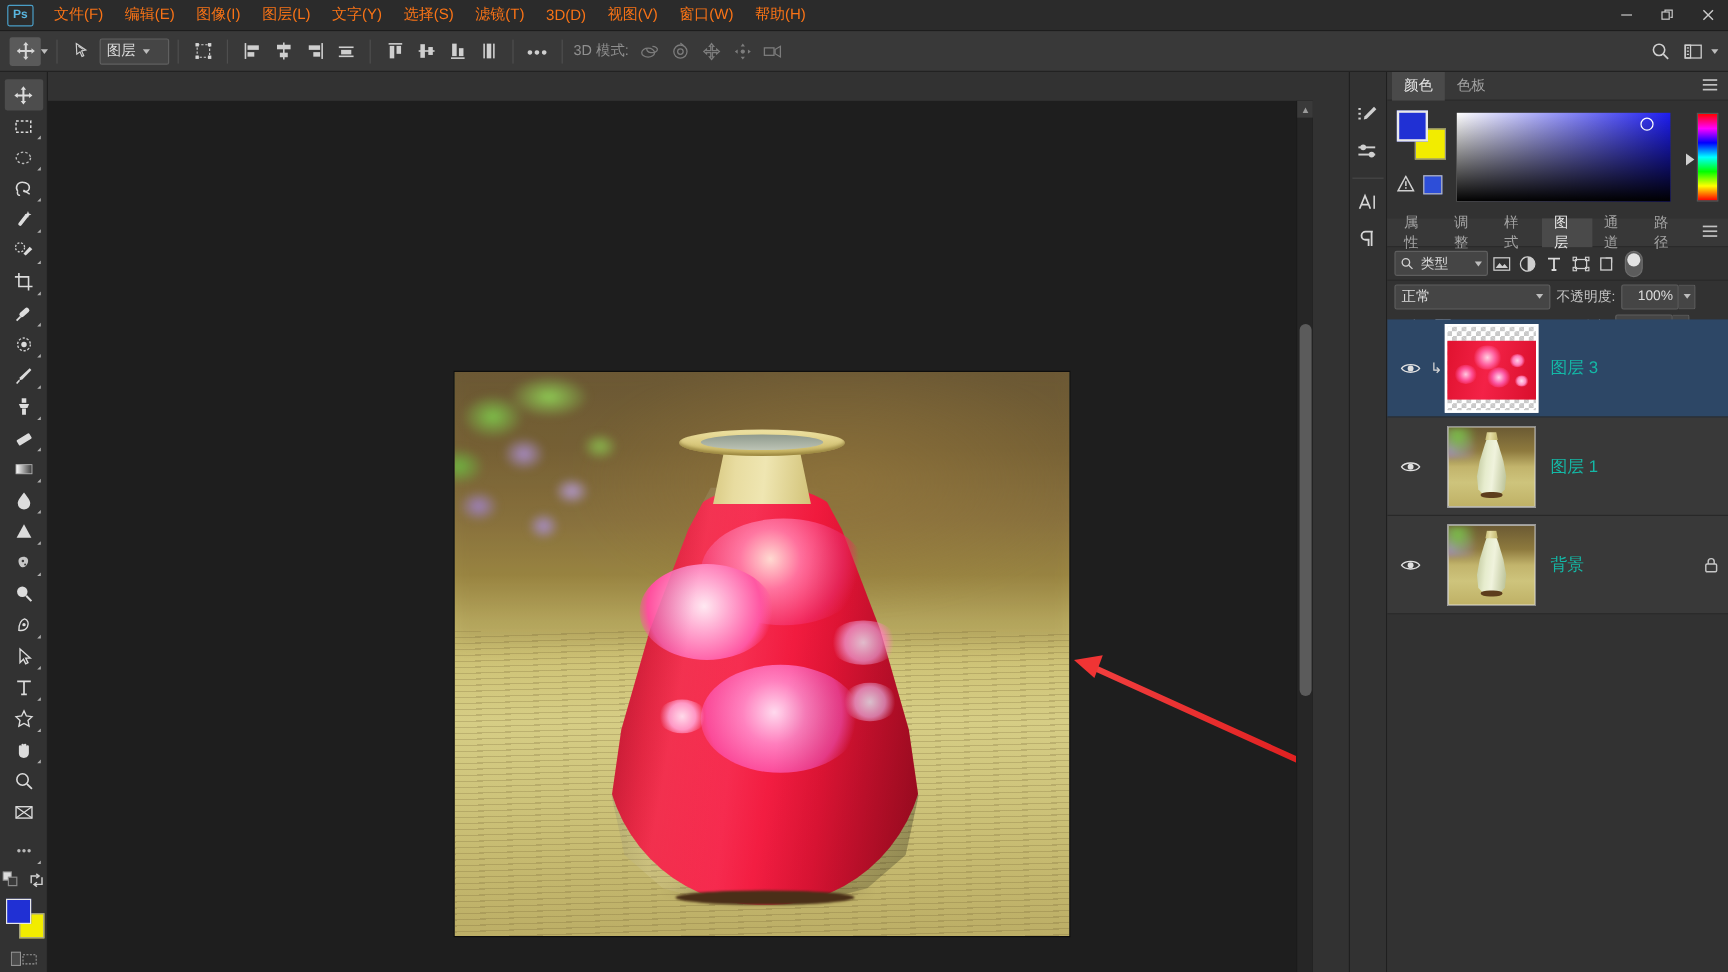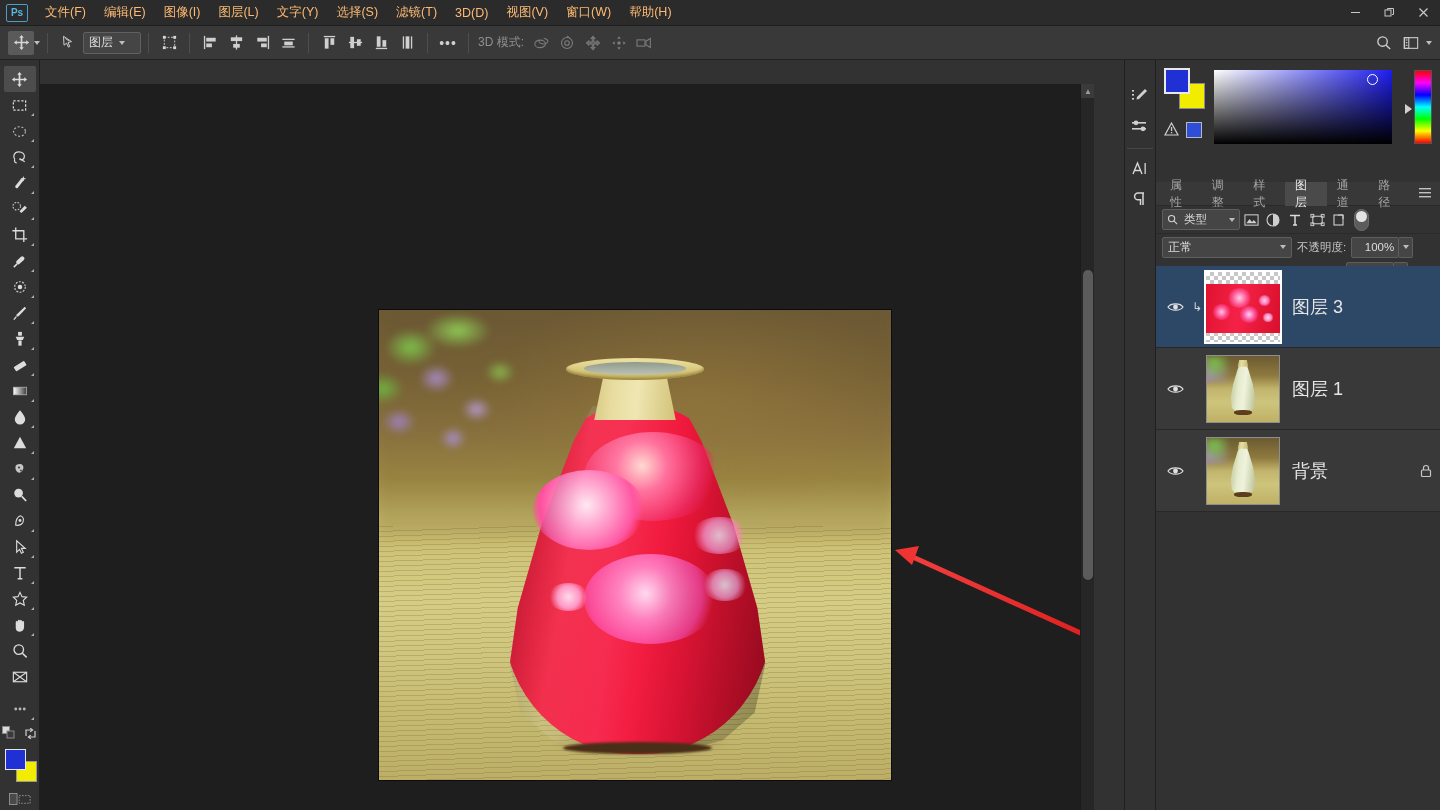--- a/index.html
+++ b/index.html
@@ -19,21 +19,21 @@
     border-bottom:1px solid #1d1d1d;
   }
   .ps-logo {
     width:22px; height:18px; margin-left:6px; margin-right:8px;
     border:1px solid #4a9ec7; border-radius:2px; background:#2b2b2b;
     color:#59b6e0; font-size:10px; font-weight:bold;
     display:flex; align-items:center; justify-content:center;
     font-family:"Liberation Sans", sans-serif;
   }
   .menu-item {
-    padding:4px 9px; font-size:12.5px; color:#fdba74; cursor:default;
+    padding:4px 9px; font-size:12.5px; color:#f97316; cursor:default;
     white-space:nowrap;
   }
   .winbtns { margin-left:auto; display:flex; height:26px; }
   .winbtn {
     width:34px; height:26px; display:flex; align-items:center; justify-content:center;
     color:#c0c0c0; font-size:12px;
   }
 
   
   .optbar {
@@ -318,21 +318,21 @@
     width:74px; height:68px; border:1px solid #8e8e8e; background:#fff; position:relative; overflow:hidden;
   }
   .thumb.wide { width:86px; height:74px; border:2px solid #ffffff; }
   .checker {
     position:absolute; inset:0;
     background-image:
       linear-gradient(45deg,#c8c8c8 25%, transparent 25%, transparent 75%, #c8c8c8 75%),
       linear-gradient(45deg,#c8c8c8 25%, transparent 25%, transparent 75%, #c8c8c8 75%);
     background-size:8px 8px; background-position:0 0, 4px 4px; background-color:#fff;
   }
-  .layer-name { flex:1; font-size:18px; color:#e5e5e5; padding-left:10px; }
+  .layer-name { flex:1; font-size:14px; color:#14b8a6; padding-left:10px; }
   .layer-lock { width:28px; color:#c6c6c6; display:flex; align-items:center; justify-content:center; }
 
   
   .mini-wood {
     position:absolute; inset:0;
     background:linear-gradient(180deg,#6b5a33 0%, #8e7a3e 30%, #c2b46c 50%, #cec47c 70%, #bfb166 100%);
   }
   .mini-green {
     position:absolute; left:-4%; top:0; width:38%; height:40%;
     background:radial-gradient(ellipse at 40% 30%, #79bd46 0%, rgba(121,189,70,0) 70%),
@@ -805,20 +805,31 @@
     </div>
     <div class="dock-ico">
       <svg width="20" height="20" viewBox="0 0 20 20">
         <path d="M14 4 H8 a3.4 3.4 0 0 0 0 6.8 H10.5 V16 M13 4 V16" stroke="#d6d6d6" stroke-width="1.5" fill="none"></path>
       </svg>
     </div>
   </div>
 
   <div class="rightpanel">
 
+    <div class="panel-tabs">
+      <div class="ptab active">颜色</div>
+      <div class="ptab">色板</div>
+      <div class="pmenu">
+        <svg width="14" height="12" viewBox="0 0 14 12">
+          <rect x="1" y="1" width="12" height="1.4" fill="#c2c2c2"></rect>
+          <rect x="1" y="5" width="12" height="1.4" fill="#c2c2c2"></rect>
+          <rect x="1" y="9" width="12" height="1.4" fill="#c2c2c2"></rect>
+        </svg>
+      </div>
+    </div>
     <div class="color-body">
       <div class="cp-sw">
         <div class="cp-bg" style="background:#f2ec00"></div>
         <div class="cp-fg" style="background:#2030d4"></div>
         <div class="cp-warn">
           <svg width="15" height="14" viewBox="0 0 15 14">
             <path d="M7.5 1 L14 13 H1 Z" fill="none" stroke="#cfcfcf" stroke-width="1.2"></path>
             <rect x="6.9" y="5" width="1.3" height="4" fill="#cfcfcf"></rect>
             <rect x="6.9" y="10" width="1.3" height="1.3" fill="#cfcfcf"></rect>
           </svg>

